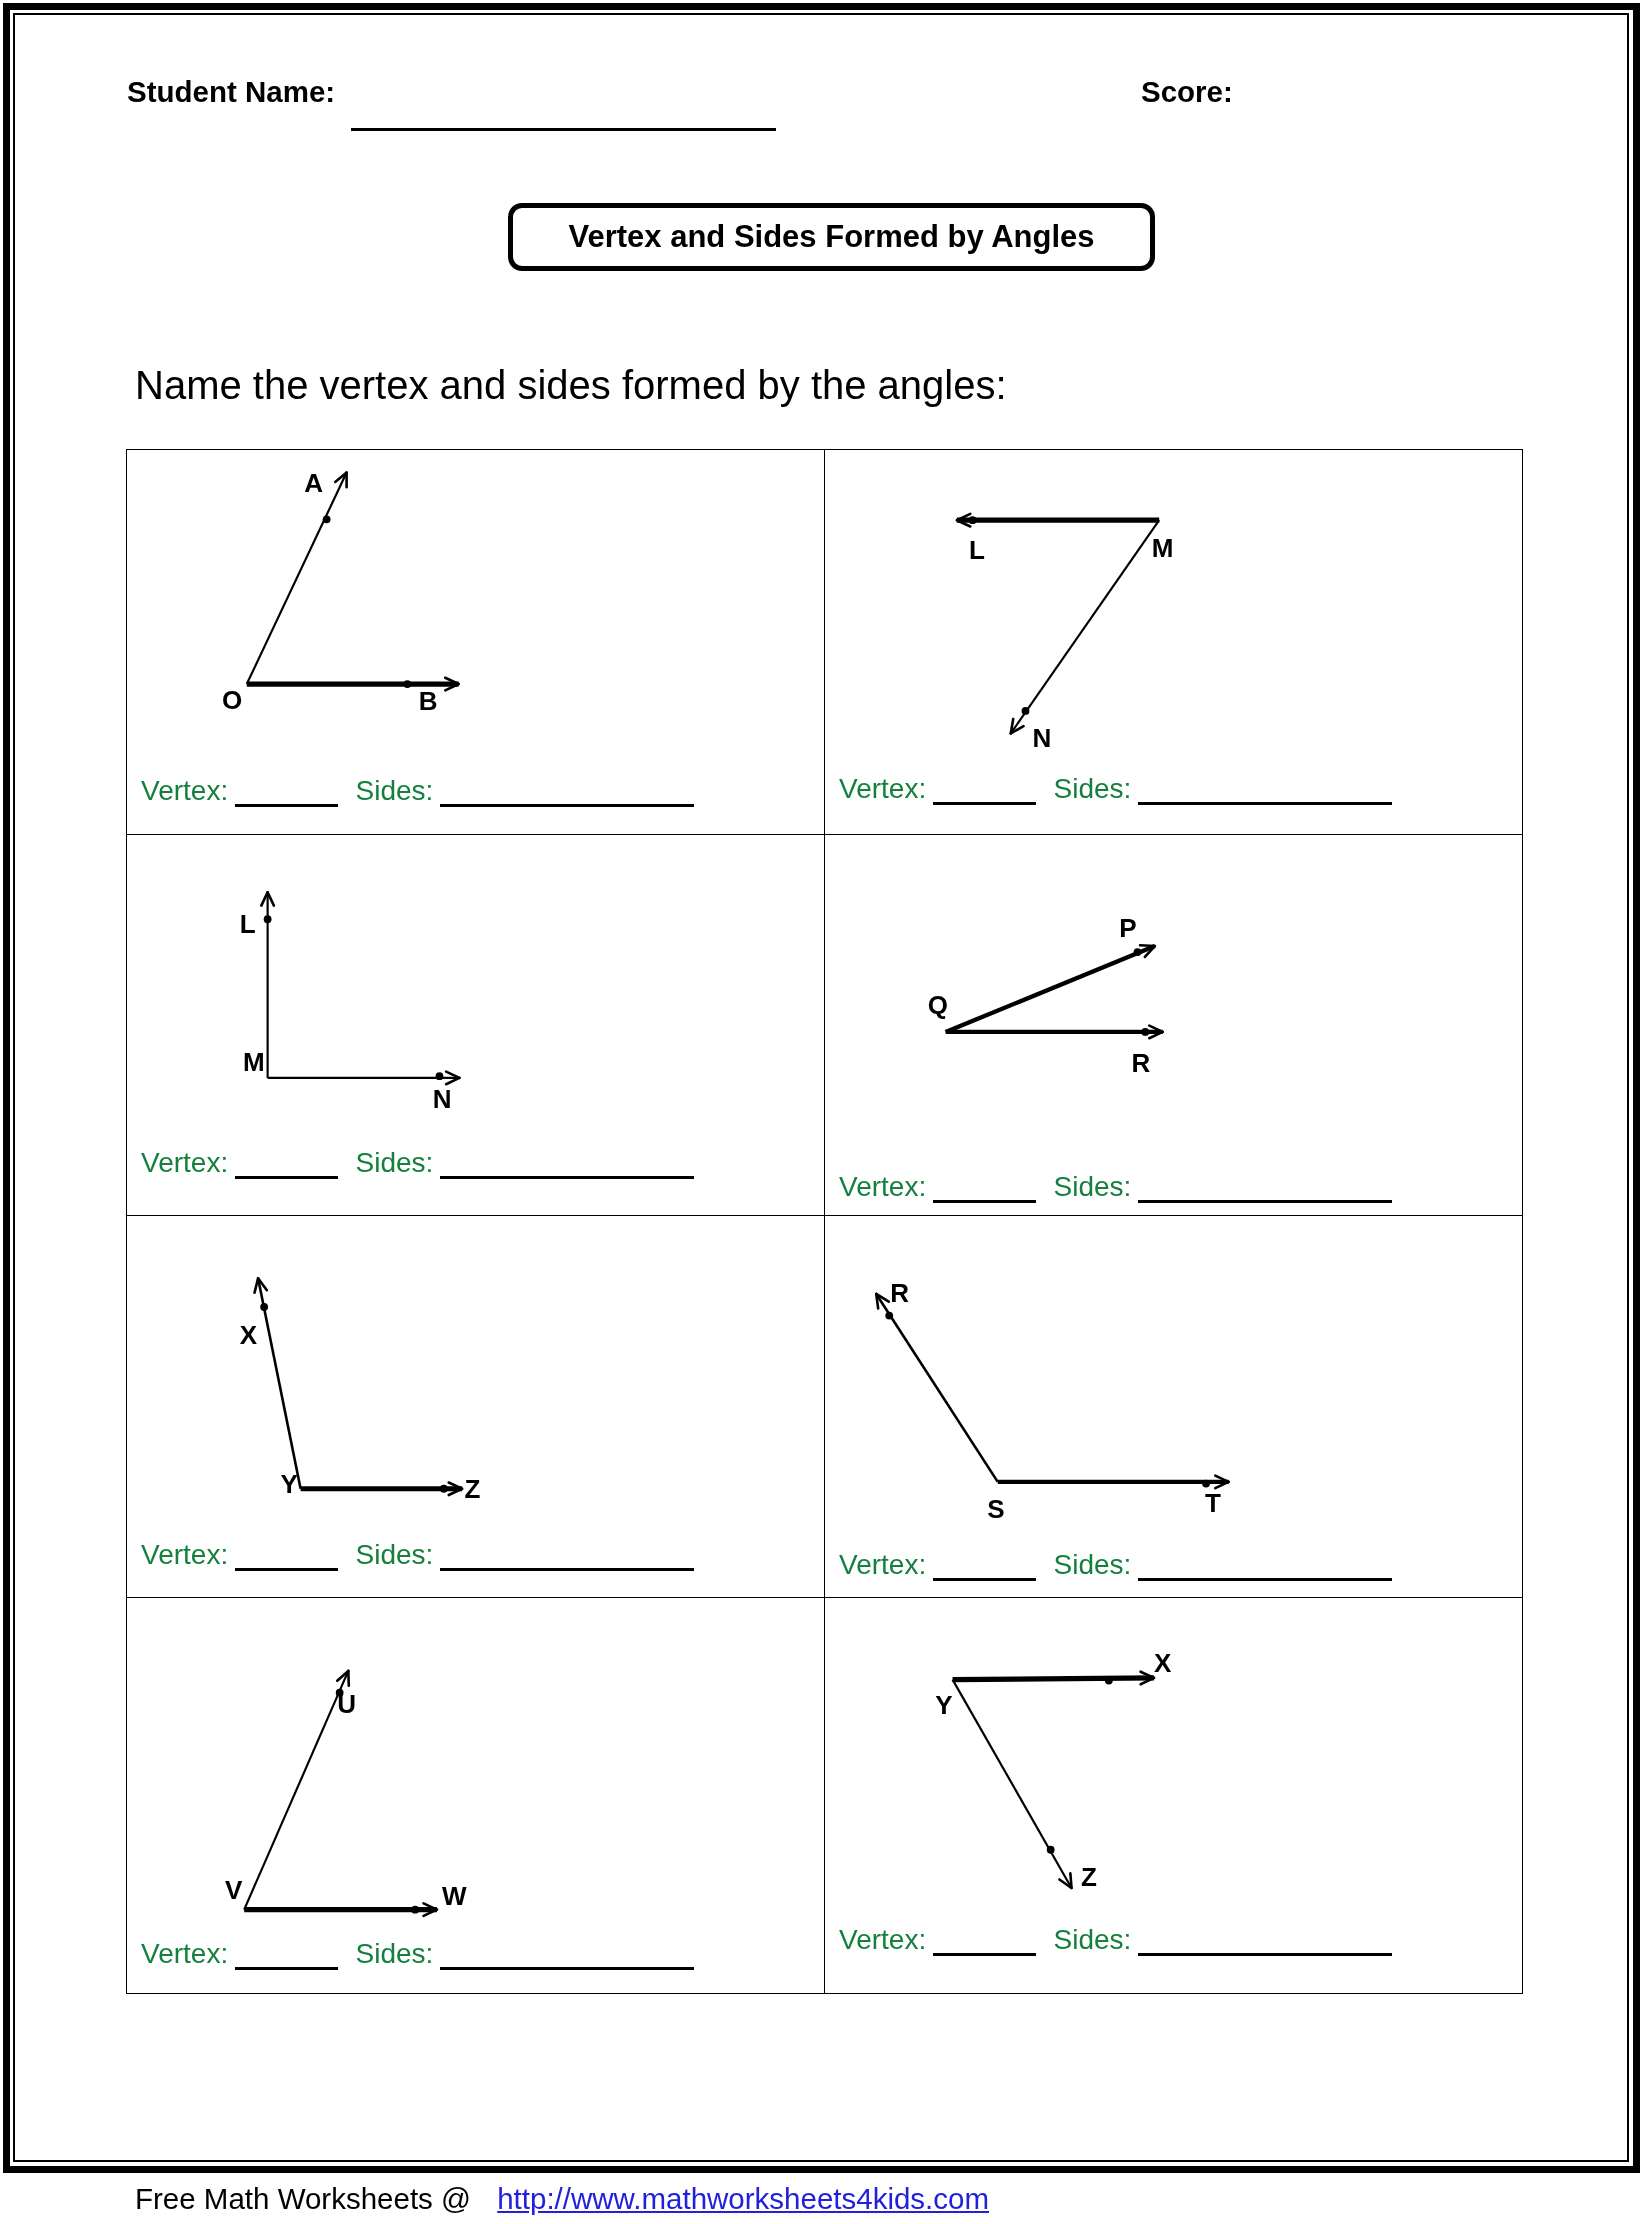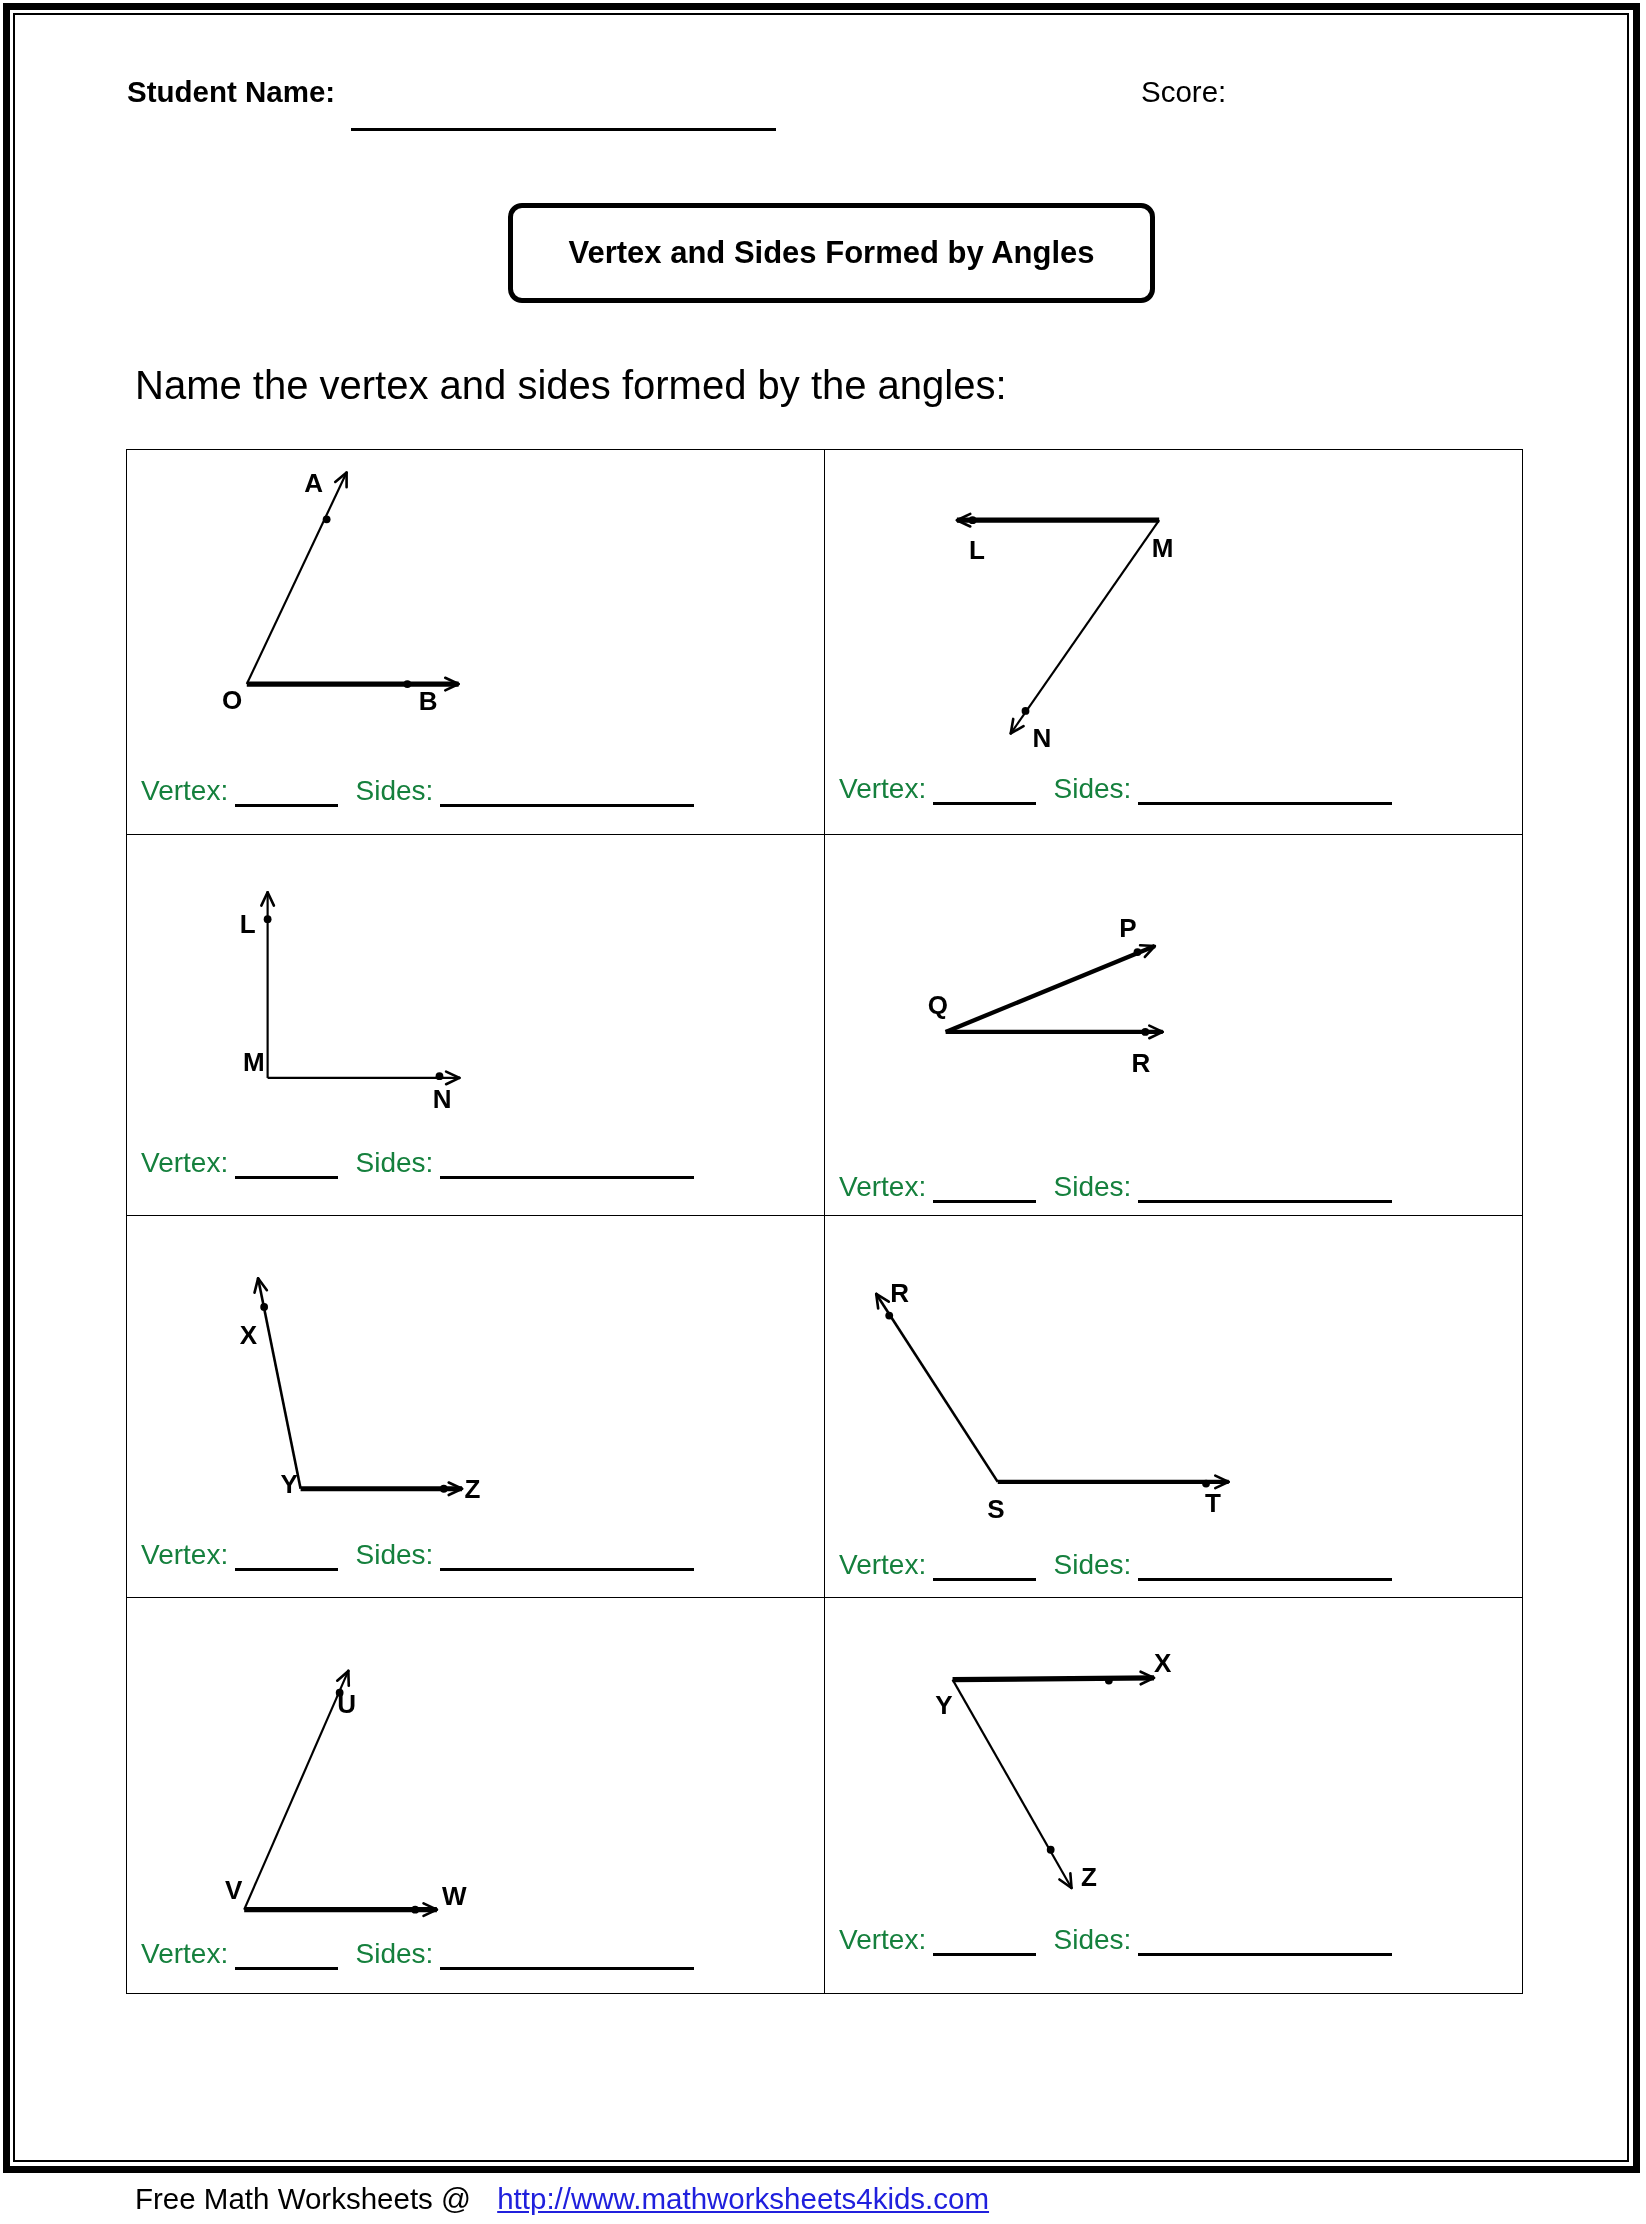--- a/index.html
+++ b/index.html
@@ -21,25 +21,25 @@
   .student-name{
     position:absolute;left:127px;top:75px;
     font-size:29.5px;font-weight:bold;white-space:nowrap;
   }
   .name-line{
     position:absolute;left:351px;top:128px;width:425px;height:0;
     border-top:3.5px solid #000;
   }
   .score{
     position:absolute;left:1141px;top:75px;
-    font-size:29.5px;font-weight:normal;white-space:nowrap;
+    font-size:29.5px;font-weight:bold;white-space:nowrap;
   }
   
   .title-box{
-    position:absolute;left:508px;top:203px;width:647px;height:100px;
+    position:absolute;left:508px;top:203px;width:647px;height:68px;
     border:5.2px solid #000;border-radius:14px;box-sizing:border-box;
     display:flex;align-items:center;justify-content:center;
   }
   .title-text{font-size:31px;font-weight:bold;white-space:nowrap;}
   
   .instruction{
     position:absolute;left:135px;top:363px;
     font-size:40px;font-weight:normal;white-space:nowrap;
   }
   

